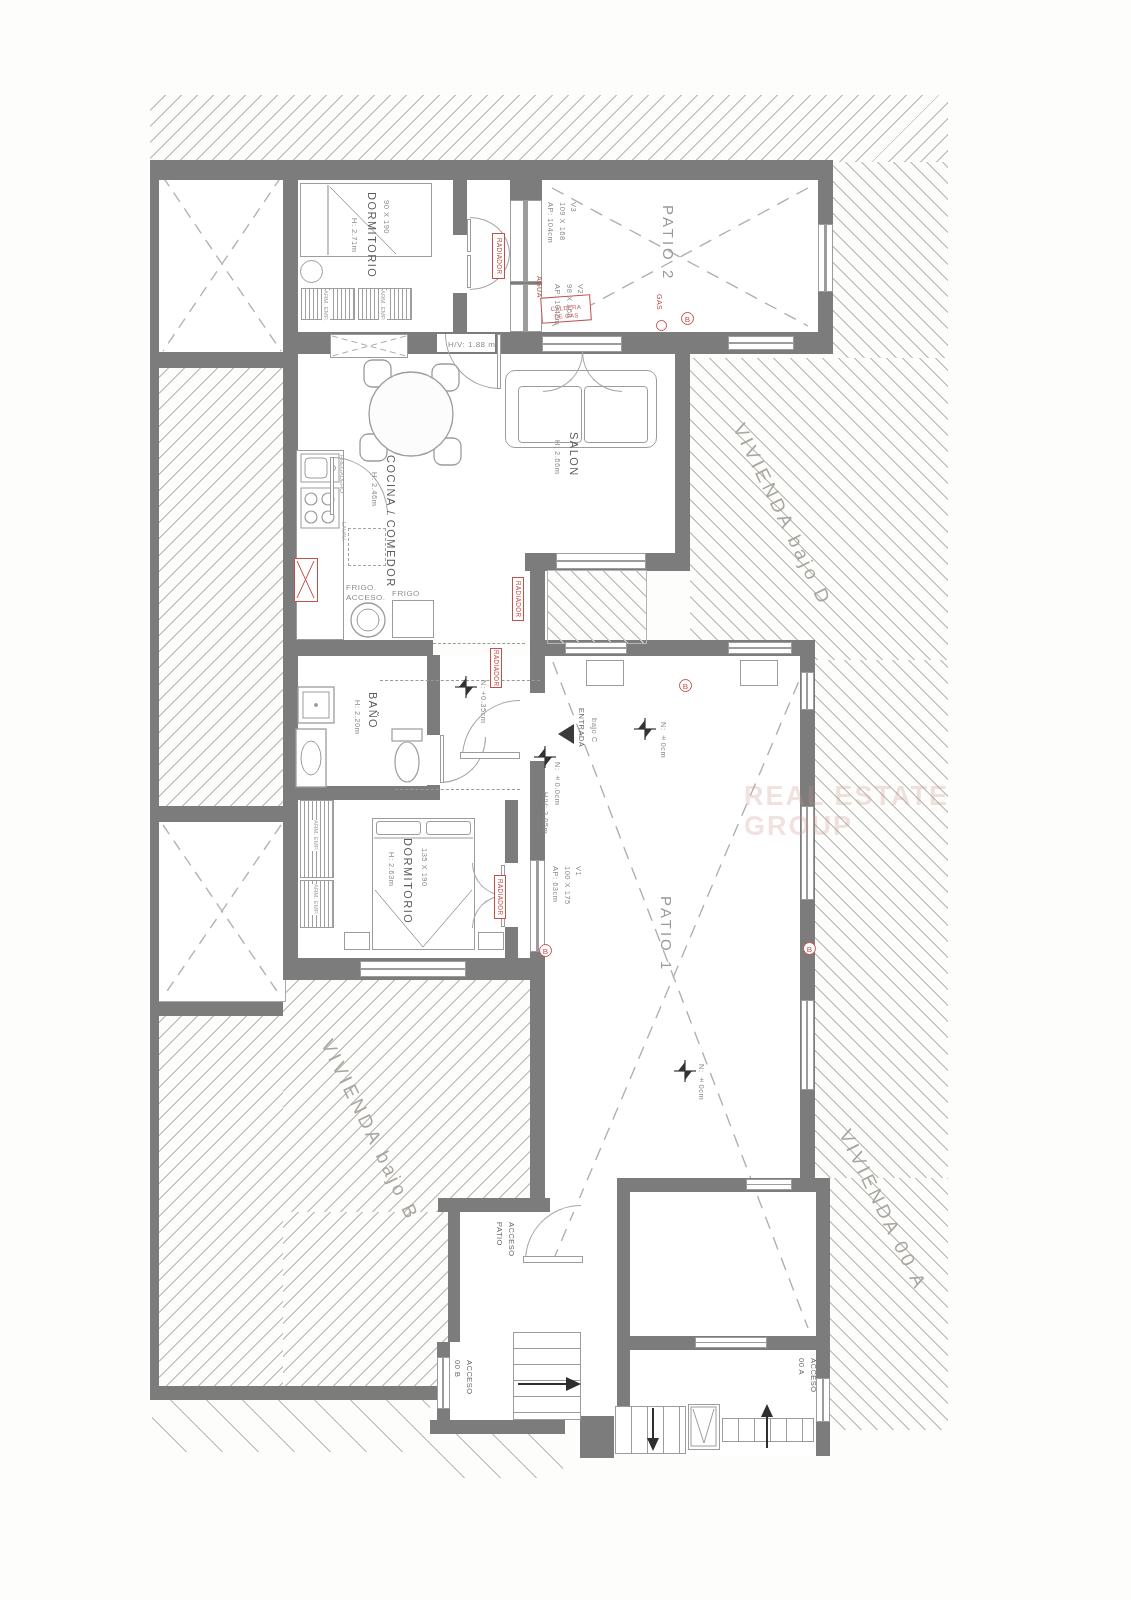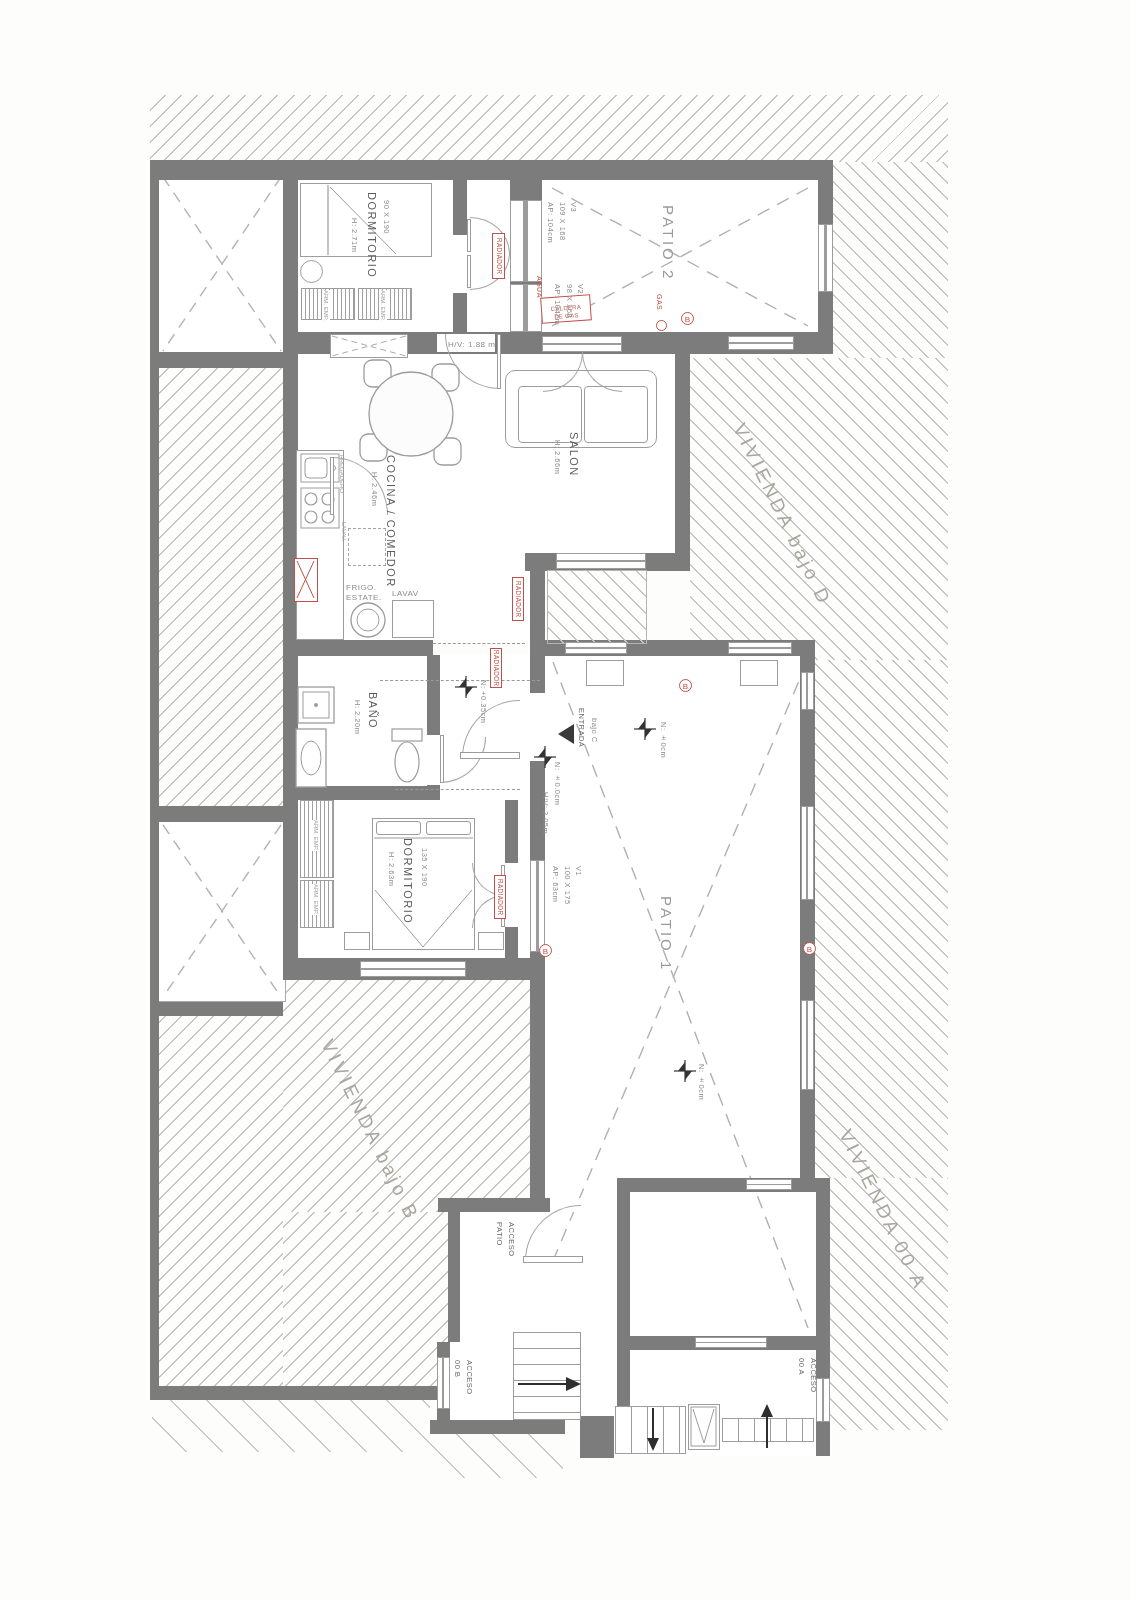--- a/index.html
+++ b/index.html
@@ -200,22 +200,22 @@
   <div class="arc" style="left:332px;top:457px;width:56px;height:58px;border-radius:0 100% 0 0;border-left:0;border-bottom:0;"></div>
   <div class="f" style="left:330px;top:457px;width:4px;height:58px;"></div>
 
   <div style="position:absolute;left:294px;top:558px;width:24px;height:44px;border:1.3px solid #c0504a;background:#fff;box-sizing:border-box;">
     <svg width="21" height="41">
         <line x1="2" y1="2" x2="19" y2="39" stroke="#c0504a" stroke-width="1"></line>
         <line x1="19" y1="2" x2="2" y2="39" stroke="#c0504a" stroke-width="1"></line>
       </svg>
   </div>
   <div class="ht" style="left:346px;top:583px;">FRIGO.</div>
-  <div class="ht" style="left:346px;top:593px;">ESTATE.</div>
-  <div class="ht" style="left:392px;top:589px;">LAVAV</div>
+  <div class="ht" style="left:346px;top:593px;">ACCESO.</div>
+  <div class="ht" style="left:392px;top:589px;">FRIGO</div>
   <svg class="ov" style="left:348px;top:600px;" width="40" height="40">
     <circle cx="20" cy="20" r="17" fill="#fff" stroke="#9c9c9c" stroke-width="1.3"></circle>
     <circle cx="20" cy="20" r="11" fill="none" stroke="#9c9c9c"></circle>
   </svg>
   <div class="f" style="left:392px;top:600px;width:42px;height:38px;"></div>
 
   <div class="arc" style="left:445px;top:334px;width:55px;height:55px;border-radius:0 0 0 100%;border-right:0;border-top:0;"></div>
   <div class="f" style="left:497px;top:334px;width:4px;height:55px;"></div>
   <div class="ht" style="left:448px;top:340px;">H/V: 1.88 m</div>
 
@@ -367,14 +367,16 @@
   <div class="vt sm" style="left:386px;top:852px;">H: 2.63m</div>
   <div class="vt big" style="left:656px;top:896px;">PATIO 1</div>
   <div class="vt sm" style="left:550px;top:866px;">V1
 100 X 175
 AP: 63cm</div>
 
   <div class="title" style="left:748px;top:420px;">VIVIENDA bajo D</div>
   <div class="title" style="left:336px;top:1036px;">VIVIENDA bajo B</div>
   <div class="title" style="left:854px;top:1126px;">VIVIENDA 00 A</div>
 
+  <div class="wm2" style="left:744px;top:782px;">REAL ESTATE
+GROUP</div>
 
 </div>
 
 </body></html>

